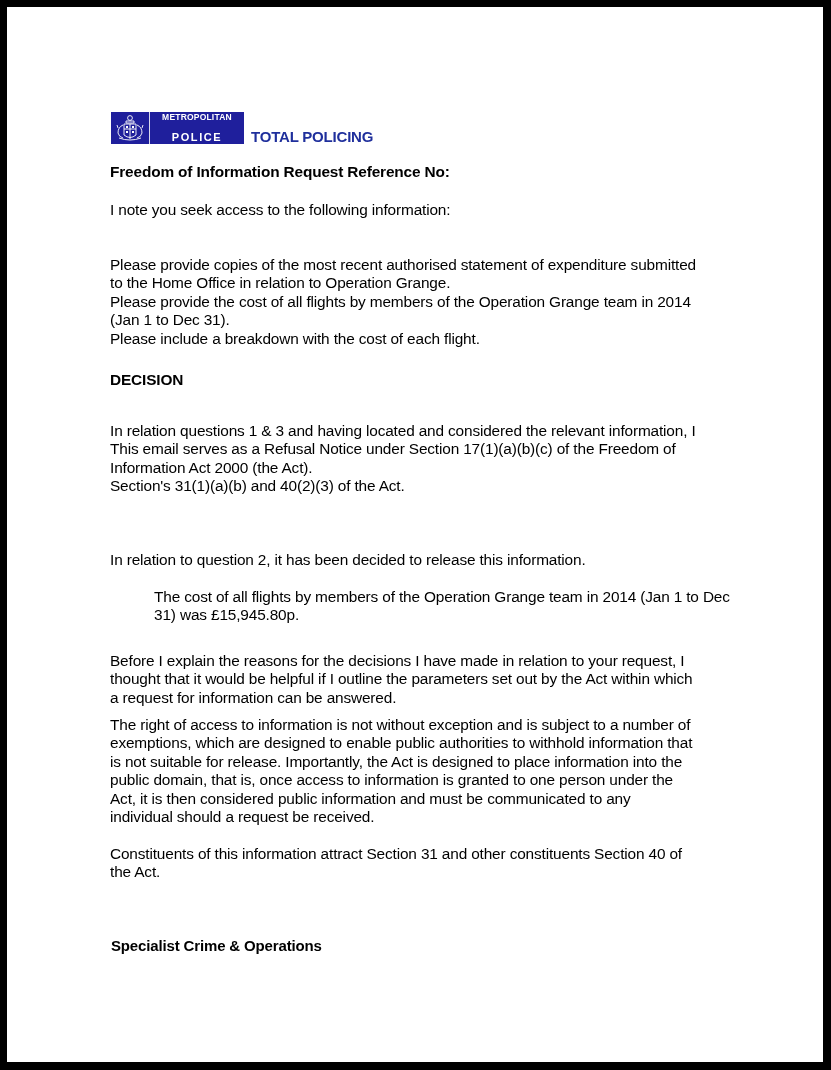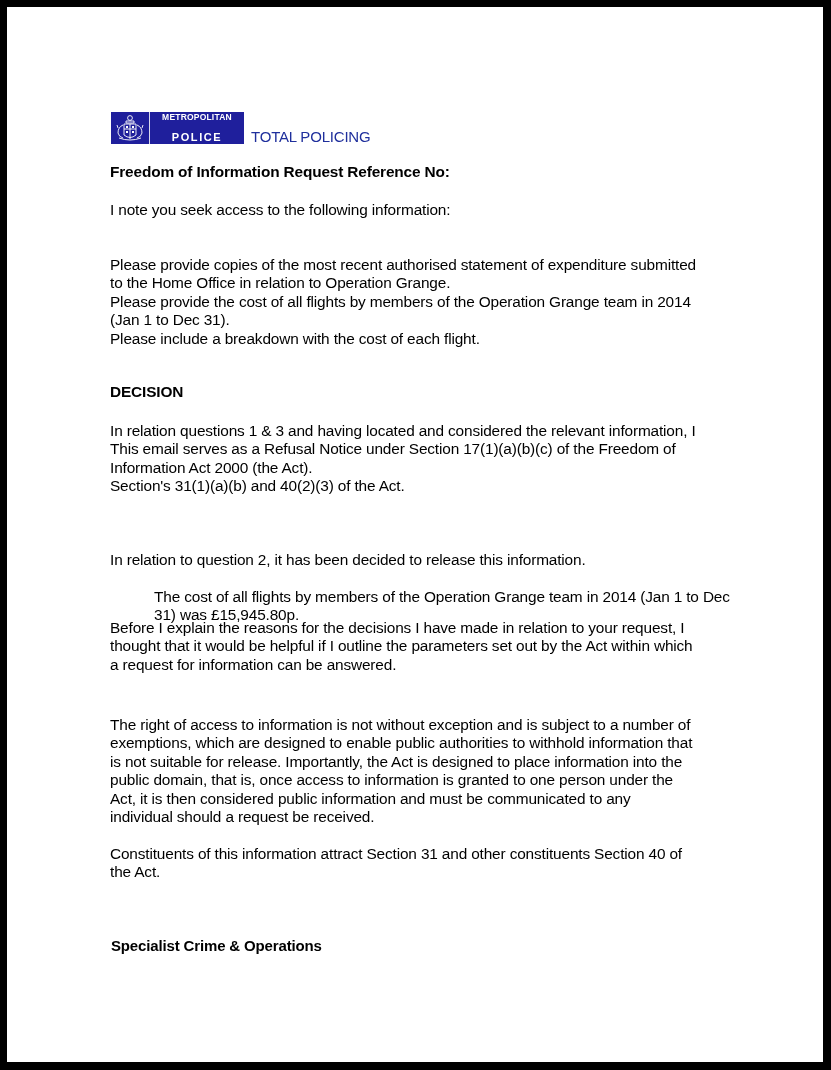--- a/index.html
+++ b/index.html
@@ -66,21 +66,21 @@
       letter-spacing: 0.2px;
       margin-bottom: 11px;
     }
     .met-line2 {
       font-size: 11px;
       letter-spacing: 1.6px;
     }
     .total-policing {
       margin-left: 7px;
       font-size: 15px;
-      font-weight: normal;
+      font-weight: bold;
       color: #1f2f9c;
       line-height: 1;
       margin-bottom: 0px;
       letter-spacing: -0.2px;
     }
     .doc {
       position: absolute;
       left: 103px;
       top: 0;
       width: 640px;
@@ -140,39 +140,39 @@
     <div class="blk" style="top:194px;">I note you seek access to the following information:</div>
 
     <div class="blk" style="top:249px;">
       <span class="line">Please provide copies of the most recent authorised statement of expenditure submitted</span>
       <span class="line">to the Home Office in relation to Operation Grange.</span>
       <span class="line">Please provide the cost of all flights by members of the Operation Grange team in 2014</span>
       <span class="line">(Jan 1 to Dec 31).</span>
       <span class="line">Please include a breakdown with the cost of each flight.</span>
     </div>
 
-    <div class="blk bold" style="top:376px;">DECISION</div>
+    <div class="blk bold" style="top:364px;">DECISION</div>
 
     <div class="blk" style="top:415px;">
       <span class="line">In relation questions 1 &amp; 3 and having located and considered the relevant information, I</span>
       <span class="line">This email serves as a Refusal Notice under Section 17(1)(a)(b)(c) of the Freedom of</span>
       <span class="line">Information Act 2000 (the Act).</span>
       <span class="line">Section's 31(1)(a)(b) and 40(2)(3) of the Act.</span>
     </div>
 
     <div class="blk" style="top:544px;">
       <span class="line">In relation to question 2, it has been decided to release this information.</span>
     </div>
 
     <div class="blk" style="top:581px;margin-left:44px;">
       <span class="line">The cost of all flights by members of the Operation Grange team in 2014 (Jan 1 to Dec</span>
       <span class="line">31) was £15,945.80p.</span>
     </div>
 
-    <div class="blk" style="top:612px;">
+    <div class="blk" style="top:645px;">
       <span class="line">Before I explain the reasons for the decisions I have made in relation to your request, I</span>
       <span class="line">thought that it would be helpful if I outline the parameters set out by the Act within which</span>
       <span class="line">a request for information can be answered.</span>
     </div>
 
     <div class="blk" style="top:709px;">
       <span class="line">The right of access to information is not without exception and is subject to a number of</span>
       <span class="line">exemptions, which are designed to enable public authorities to withhold information that</span>
       <span class="line">is not suitable for release. Importantly, the Act is designed to place information into the</span>
       <span class="line">public domain, that is, once access to information is granted to one person under the</span>

